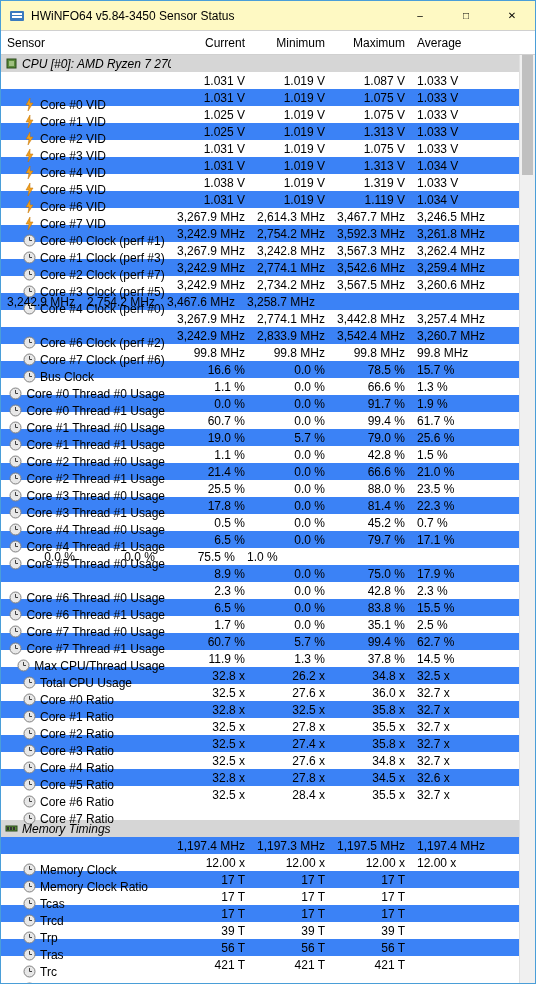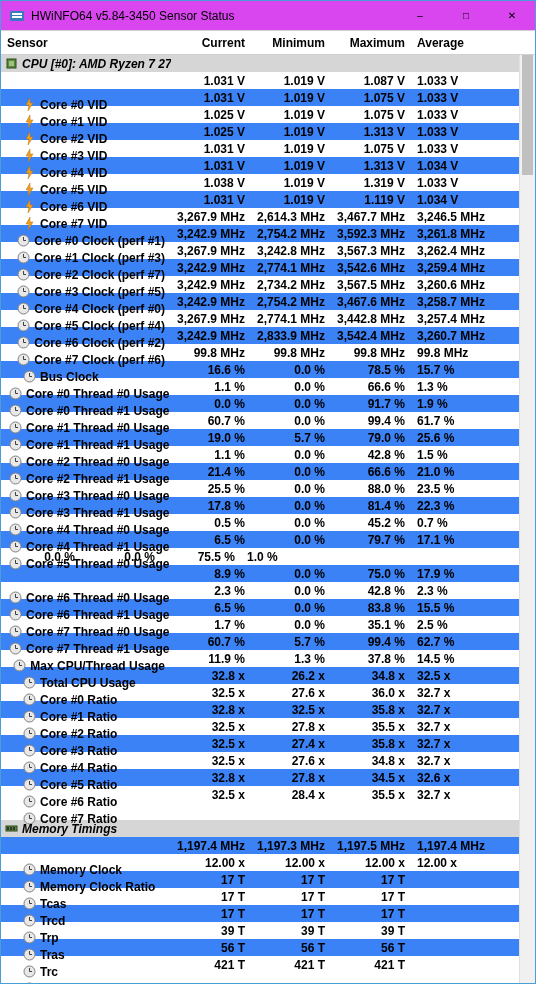--- a/index.html
+++ b/index.html
@@ -1,23 +1,23 @@
 <!DOCTYPE html>
 <html><head>
 <meta charset="utf-8">
 <style>
   * { box-sizing: border-box; margin: 0; padding: 0; }
   html, body { width: 536px; height: 984px; font-family: "Segoe UI", Tahoma, sans-serif; font-size: 12px; overflow: hidden; background: #fff; }
   .window { width: 536px; height: 984px; border: 1px solid #4a9ed8; display: flex; flex-direction: column; }
-  .titlebar { height: 30px; background: #d946ef; display: flex; align-items: center; padding-left: 8px; border-bottom: 1px solid #d0d0d0; }
+  .titlebar { height: 30px; background: #fef9c3; display: flex; align-items: center; padding-left: 8px; border-bottom: 1px solid #d0d0d0; }
   .title-icon { width: 16px; height: 16px; margin-right: 6px; display: flex; align-items: center; justify-content: center; }
   .title-text { flex: 1; font-size: 12px; color: #000; }
   .win-controls { display: flex; height: 100%; }
   .win-btn { width: 46px; height: 100%; display: flex; align-items: center; justify-content: center; font-family: "Segoe UI Symbol", sans-serif; font-size: 10px; color: #000; cursor: default; }
-  .content { flex: 1; display: flex; flex-direction: column; overflow: hidden; font-weight: bold; }
+  .content { flex: 1; display: flex; flex-direction: column; overflow: hidden; }
   .header-row { display: flex; border-bottom: 1px solid #d0d0d0; background: #fff; height: 24px; align-items: center; font-size: 12px; color: #000; }
   .header-row .col { padding: 0 6px; }
   .col.sensor { flex: 0 0 170px; text-align: left; padding-left: 6px; }
   .col.val { flex: 0 0 80px; text-align: right; }
   .col.avg { flex: 0 0 80px; text-align: left; }
   .scroll-gutter { flex: 0 0 16px; }
   .body { flex: 1; overflow: hidden; position: relative; }
   .rows { position: absolute; left:0; top:0; right:16px; bottom:0; }
   .scrollbar { position:absolute; right:0; top:0; bottom:0; width:16px; background:#f0f0f0; border-left:1px solid #e0e0e0;}
   .thumb { position:absolute; left:2px; right:2px; top:0; height:120px; background:#c0c0c0; border-radius:0;}
@@ -277,31 +277,20 @@
                 </svg>
               </span>
               <span>Core #4 Clock (perf #0)</span>
             </div>
             <div class="col val">3,242.9 MHz</div>
             <div class="col val">2,734.2 MHz</div>
             <div class="col val">3,567.5 MHz</div>
             <div class="col avg">3,260.6 MHz</div>
           </div>
           <div class="row alt">
-            <div class="col sensor">
-              <span class="ind"></span>
-              <span class="ic">
-                <svg width="13" height="13" viewBox="0 0 13 13">
-                  <circle cx="6.5" cy="6.5" r="5.5" fill="#e8e8e8" stroke="#808080" stroke-width="1"></circle>
-                  <line x1="6.5" y1="6.5" x2="6.5" y2="3" stroke="#404040" stroke-width="1"></line>
-                  <line x1="6.5" y1="6.5" x2="9" y2="6.5" stroke="#404040" stroke-width="1"></line>
-                </svg>
-              </span>
-              <span>Core #5 Clock (perf #4)</span>
-            </div>
             <div class="col val">3,242.9 MHz</div>
             <div class="col val">2,754.2 MHz</div>
             <div class="col val">3,467.6 MHz</div>
             <div class="col avg">3,258.7 MHz</div>
           </div>
           <div class="row">
             <div class="col sensor">
               <span class="ind"></span>
               <span class="ic">
                 <svg width="13" height="13" viewBox="0 0 13 13">

